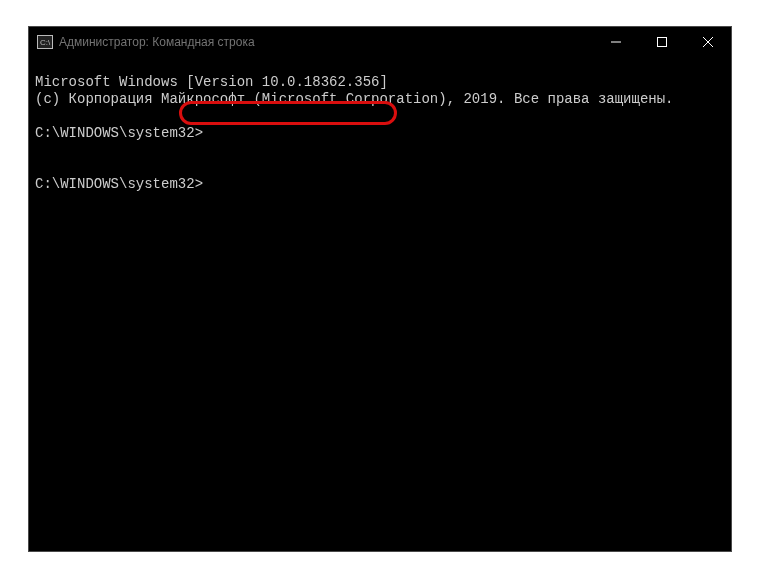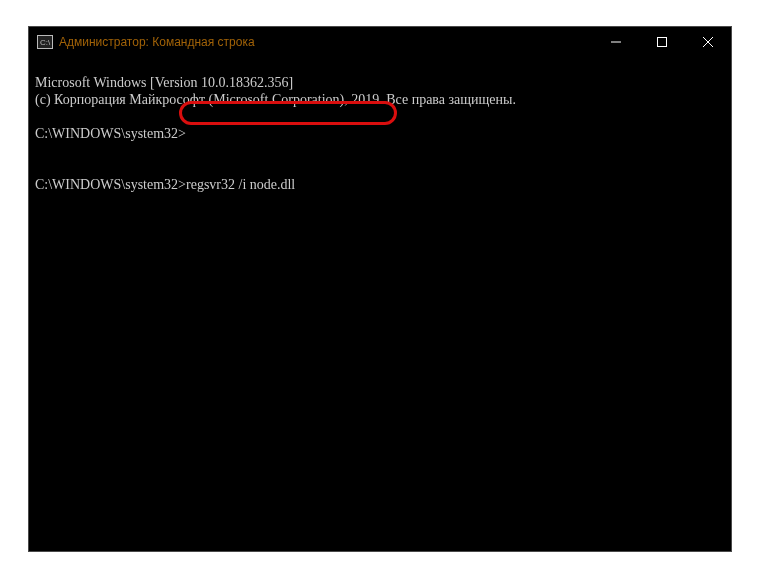--- a/index.html
+++ b/index.html
@@ -37,21 +37,21 @@
       background: #222;
       margin-right: 6px;
       display: inline-flex;
       align-items: center;
       justify-content: center;
       font-size: 8px;
       color: #bbb;
       font-family: sans-serif;
     }
     .titlebar-text {
-      color: #a16207;
+      color: #737373;
       font-size: 12px;
       font-family: 'Segoe UI', Tahoma, sans-serif;
     }
     .window-controls {
       position: absolute;
       right: 0;
       top: 0;
       height: 30px;
       display: flex;
     }
@@ -66,21 +66,21 @@
       cursor: pointer;
     }
     .ctrl-btn svg { stroke: #ffffff; stroke-width: 1; fill: none; }
     .terminal-body {
       flex: 1;
       background: #000000;
       padding: 0 6px 6px 6px;
       color: #cccccc;
       font-size: 14px;
       line-height: 17px;
-      font-family: Liberation Serif, serif;
+      font-family: Liberation Mono, monospace;
       white-space: pre;
       position: relative;
     }
     .line { white-space: pre; }
     .prompt-line { display: flex; }
     .highlight-box {
       position: absolute;
       border: 3px solid #d90e0e;
       border-radius: 12px;
       pointer-events: none;
@@ -111,16 +111,16 @@
           </svg>
       </div>
     </div>
   </div>
   <div class="terminal-body">
 <span class="line">Microsoft Windows [Version 10.0.18362.356]</span>
 <span class="line">(c) Корпорация Майкрософт (Microsoft Corporation), 2019. Все права защищены.</span>
 <span class="line"> </span>
 <span class="prompt-line"><span>C:\WINDOWS\system32&gt;</span></span>
 <span class="line"> </span>
-<span class="prompt-line"><span>C:\WINDOWS\system32&gt;</span><span>regsvr32 /i node.dll</span></span>
+<span class="prompt-line"><span>C:\WINDOWS\system32&gt;</span></span>
     <div class="highlight-box" style="top:44px;left:150px;width:218px;height:24px;"></div>
   </div>
 </div>
 
 </body></html>

